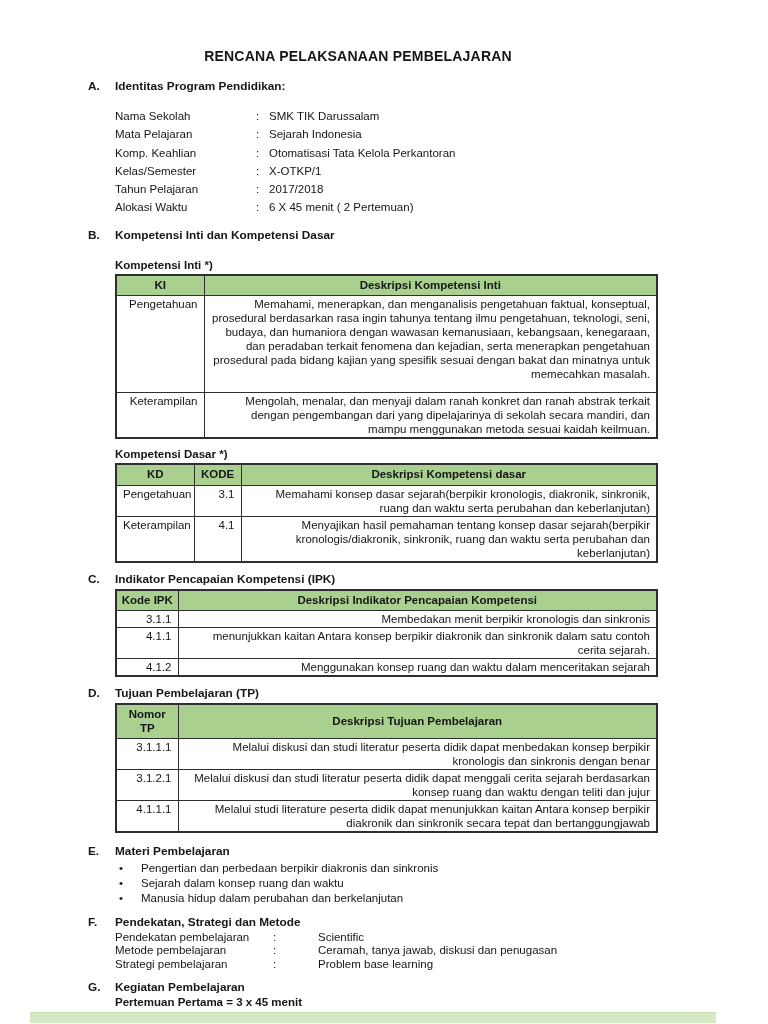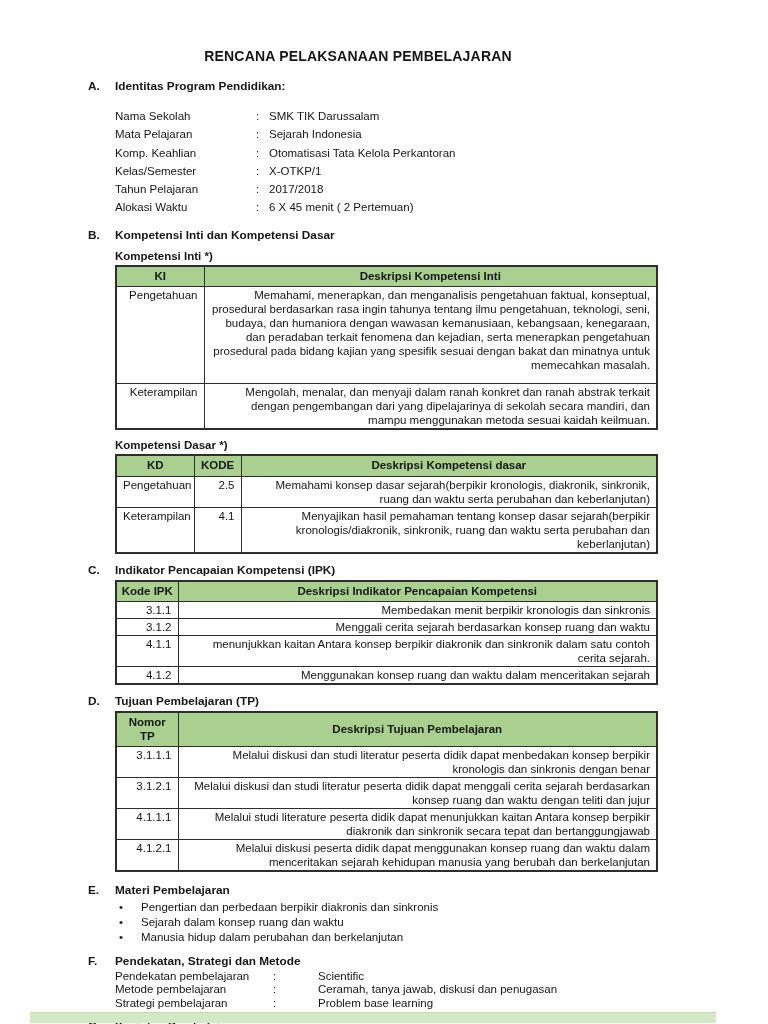--- a/index.html
+++ b/index.html
@@ -122,21 +122,21 @@
         </div>
       </div>
     </div>
 
     <div class="sec mtB">
       <div class="sec-head">
         <span class="sec-letter">B.</span>
         <span>Kompetensi Inti dan Kompetensi Dasar</span>
       </div>
       <div class="sec-body">
-        <div class="sub-label" style="margin-top:8px;">Kompetensi Inti *)</div>
+        <div class="sub-label" style="margin-top:17px;">Kompetensi Inti *)</div>
 
         <table>
           <colgroup>
               <col class="ki-col1">
               <col>
             </colgroup>
           <tbody>
               <tr>
             <th>KI</th>
             <th>Deskripsi Kompetensi Inti</th>
@@ -161,21 +161,21 @@
               <col>
             </colgroup>
           <tbody>
               <tr>
             <th>KD</th>
             <th>KODE</th>
             <th>Deskripsi Kompetensi dasar</th>
           </tr>
           <tr class="h31">
             <td>Pengetahuan</td>
-            <td>2.5</td>
+            <td>3.1</td>
             <td>Memahami konsep dasar sejarah(berpikir kronologis, diakronik, sinkronik, ruang dan waktu serta perubahan dan keberlanjutan)</td>
           </tr>
           <tr class="h45">
             <td>Keterampilan</td>
             <td>4.1</td>
             <td>Menyajikan hasil pemahaman tentang konsep dasar sejarah(berpikir kronologis/diakronik, sinkronik, ruang dan waktu serta perubahan dan keberlanjutan)</td>
           </tr>
         </tbody>
           </table>
       </div>
@@ -194,24 +194,20 @@
             </colgroup>
           <tbody>
               <tr>
             <th>Kode IPK</th>
             <th>Deskripsi Indikator Pencapaian Kompetensi</th>
           </tr>
           <tr>
             <td>3.1.1</td>
             <td>Membedakan menit berpikir kronologis dan sinkronis</td>
           </tr>
-          <tr>
-            <td>3.1.2</td>
-            <td>Menggali cerita sejarah berdasarkan konsep ruang dan waktu</td>
-          </tr>
           <tr class="h29">
             <td>4.1.1</td>
             <td>menunjukkan kaitan Antara konsep berpikir diakronik dan sinkronik dalam satu contoh cerita sejarah.</td>
           </tr>
           <tr>
             <td>4.1.2</td>
             <td>Menggunakan konsep ruang dan waktu dalam menceritakan sejarah</td>
           </tr>
         </tbody>
           </table>
@@ -239,24 +235,20 @@
             <td>Melalui diskusi dan studi literatur peserta didik dapat menbedakan konsep berpikir kronologis dan sinkronis dengan benar</td>
           </tr>
           <tr class="h29">
             <td>3.1.2.1</td>
             <td>Melalui diskusi dan studi literatur peserta didik dapat menggali cerita sejarah berdasarkan konsep ruang dan waktu dengan teliti dan jujur</td>
           </tr>
           <tr class="h29">
             <td>4.1.1.1</td>
             <td>Melalui studi literature peserta didik dapat menunjukkan kaitan Antara konsep berpikir diakronik dan sinkronik secara tepat dan bertanggungjawab</td>
           </tr>
-          <tr class="h29">
-            <td>4.1.2.1</td>
-            <td>Melalui diskusi peserta didik dapat menggunakan konsep ruang dan waktu dalam menceritakan sejarah kehidupan manusia yang berubah dan berkelanjutan</td>
-          </tr>
         </tbody>
           </table>
       </div>
     </div>
 
     <div class="sec mtE">
       <div class="sec-head">
         <span class="sec-letter">E.</span>
         <span>Materi Pembelajaran</span>
       </div>

